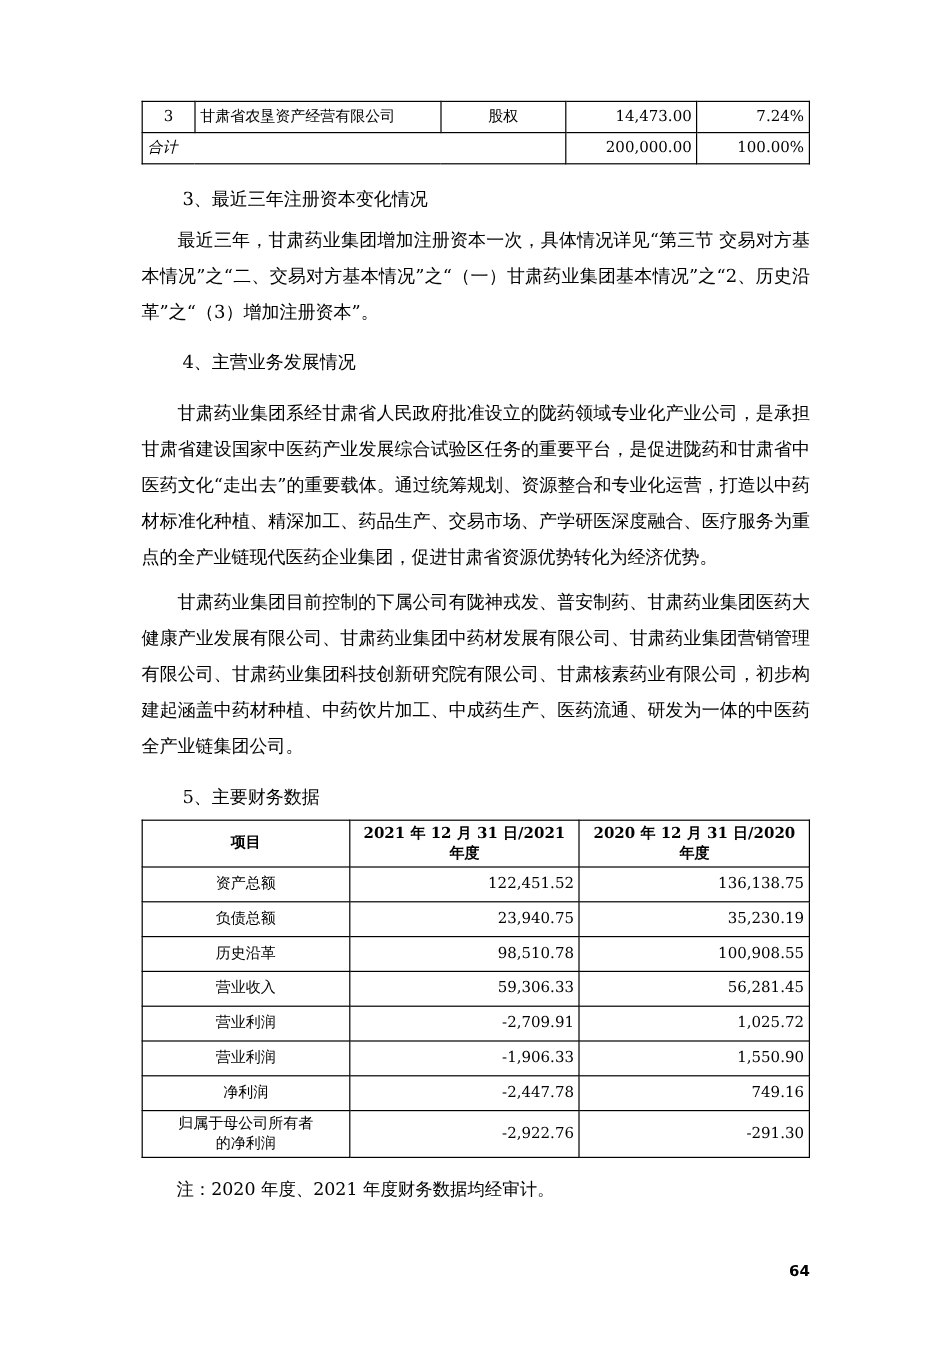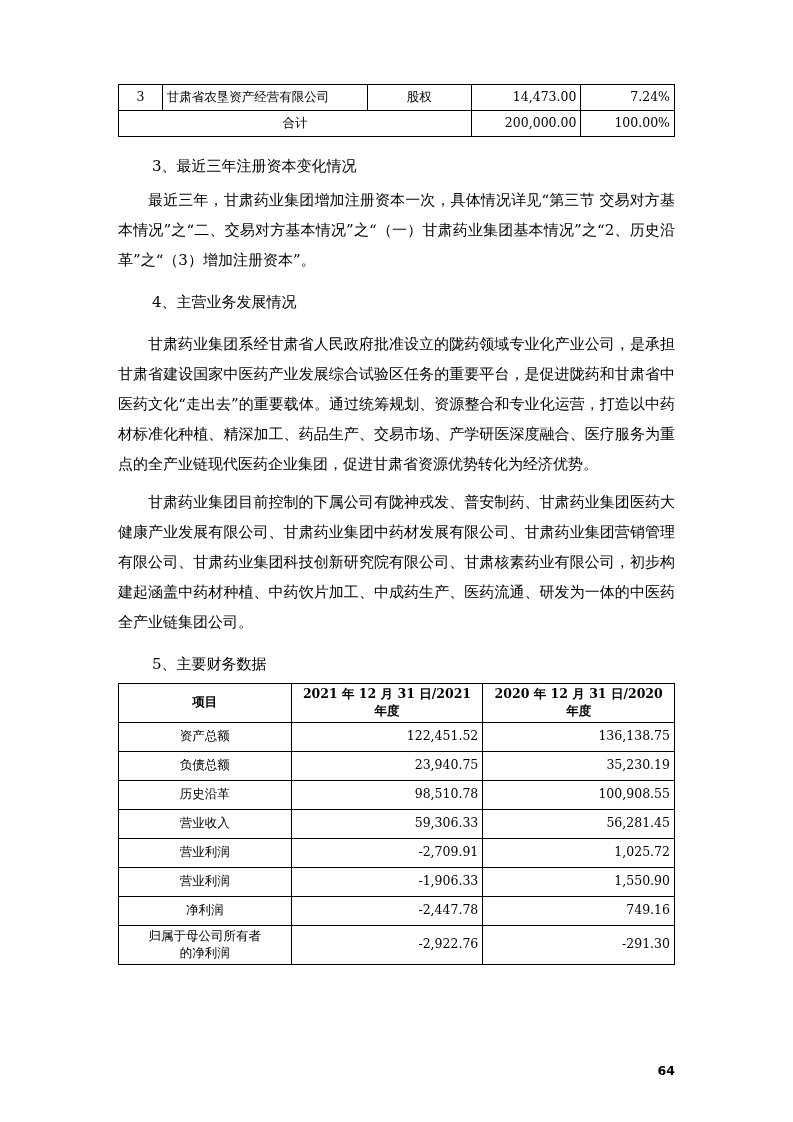--- a/index.html
+++ b/index.html
@@ -45,22 +45,22 @@
   }
   .top-table td {
     height: 21px;
   }
   .c-idx { width: 38px; text-align: center; }
   .c-name { width: 218px; text-align: left; padding-left: 6px; }
   .c-type { width: 105px; text-align: center; }
   .c-amt { width: 104px; text-align: right; padding-right: 6px; }
   .c-pct { width: 88px; text-align: right; padding-right: 6px; }
   .total-label {
-    text-align: center;
     font-weight: bold;
+    font-style: italic;
   }
   .bold { font-weight: bold; }
 
   
   p.para {
     margin: 0 0 0 0;
     font-size: 15px;
     line-height: 2.0;
     text-align: justify;
     text-justify: inter-ideograph;
@@ -109,21 +109,21 @@
   }
   .note {
     font-size: 14.5px;
     margin-top: 14px;
     text-indent: 2em;
     line-height: 1.9;
   }
   .page-number {
     position: absolute;
     right: 118px;
-    bottom: 44px;
+    bottom: 56px;
     font-size: 12.5px;
     font-weight: bold;
     font-family: "DejaVu Sans", "Liberation Sans", sans-serif;
   }
 </style>
 </head>
 <body>
 
 <div class="page">
   <div class="content">
@@ -211,16 +211,17 @@
         </tr>
         <tr>
           <td class="fin-item two-line" style="white-space:pre-line">归属于母公司所有者
 的净利润</td>
           <td class="fin-val">-2,922.76</td>
           <td class="fin-val">-291.30</td>
         </tr>
       </tbody>
     </table>
 
+    <div class="note">注：2020 年度、2021 年度财务数据均经审计。</div>
   </div>
 
   <div class="page-number">64</div>
 </div>
 
 </body></html>

